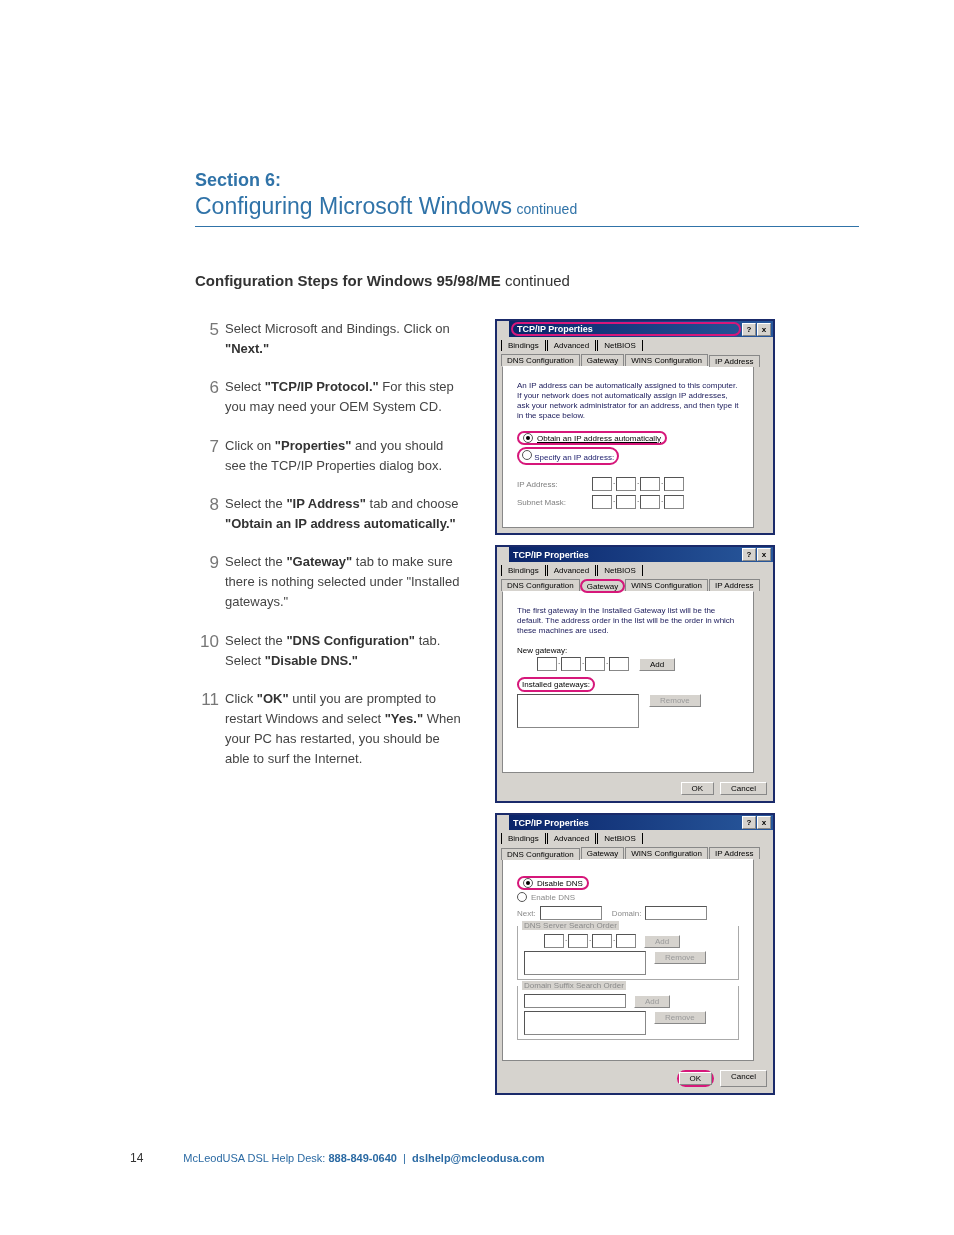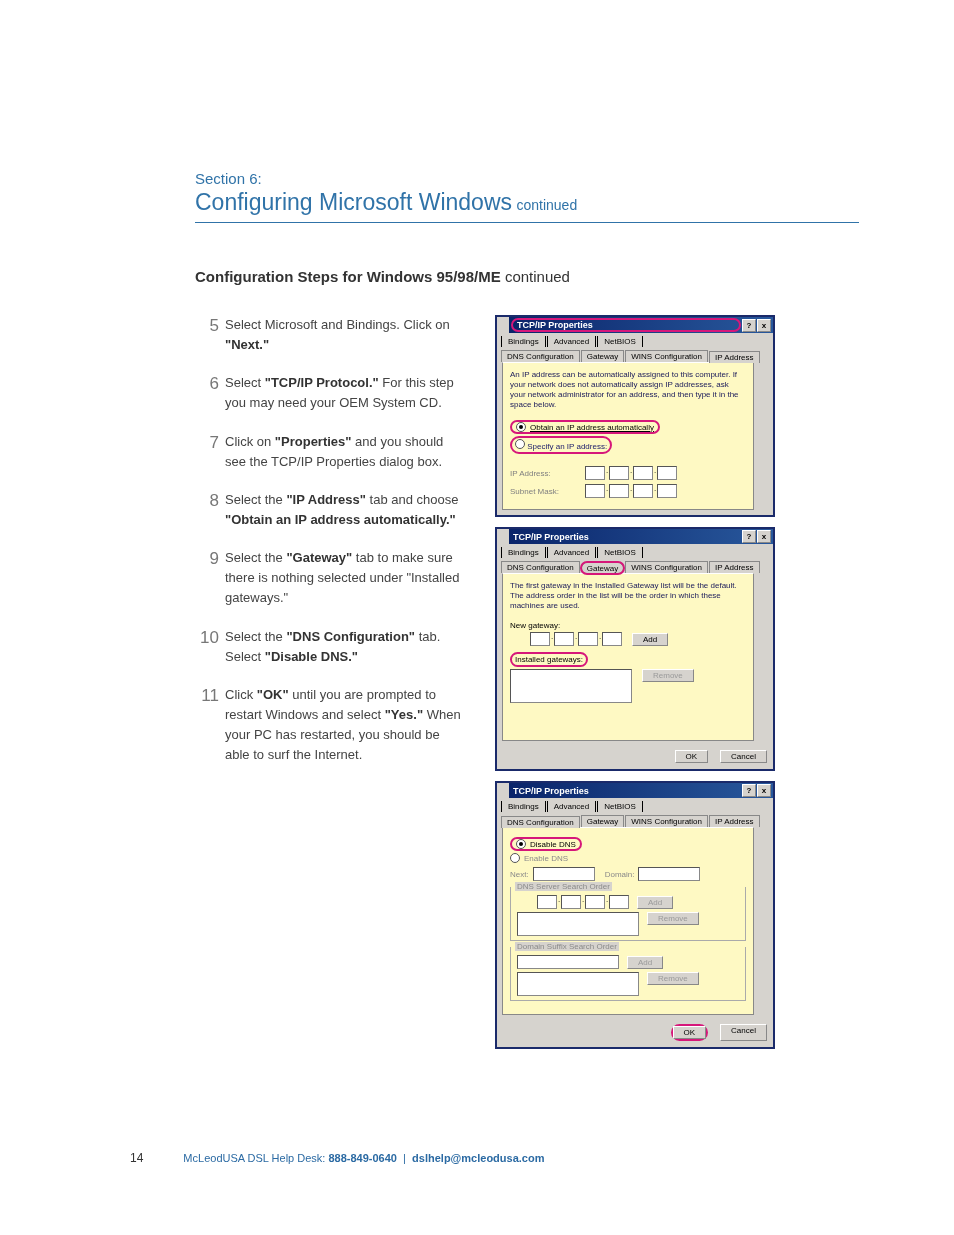--- a/index.html
+++ b/index.html
@@ -15,23 +15,23 @@
     box-sizing: border-box;
     min-height: 1235px;
     position: relative;
   }
   .section-title {
     border-bottom: 1px solid #3073a8;
     padding-bottom: 6px;
     margin-bottom: 45px;
   }
   .section-title .sec-num {
-    font-size: 15px;
+    font-size: 18px;
     color: #3073a8;
-    font-weight: 400;
+    font-weight: 700;
     display: block;
     margin-bottom: 2px;
   }
   .section-title .sec-line {
     font-size: 23px;
     color: #3073a8;
     font-weight: 300;
   }
   .section-title .cont {
     font-size: 14px;
@@ -147,22 +147,22 @@
   }
   .tab.active {
     background: #d6d3ce;
     position: relative;
     top: 1px;
   }
   .pane {
     margin: 0 19px 5px 5px;
     border: 1px solid #888;
     border-top-color:#fff;
-    padding: 7px;
-    background: #fef9c3;
+    padding: 14px;
+    background: #ffffff;
   }
   .note { font-size: 8px; line-height: 1.25; color: #1a1a5a; margin-bottom: 10px;}
   .radio { display: flex; align-items: flex-end; gap: 4px; font-size:8px; margin:2px 0;}
   .radio .dot { width:8px; height:8px; border:1px solid #555; border-radius:50%; background:#fff; display:inline-flex; align-items:center; justify-content:center;}
   .radio .dot.sel::after{content:""; width:4px; height:4px; background:#000; border-radius:50%;}
   .circled { border:2px solid #d6177a; border-radius:10px; padding:0 4px; display:inline-flex; align-items:center; gap:4px;}
   .ipfields { display:flex; gap:0; margin-left:20px; }
   .ipbox { width:18px; height:12px; background:#fff; border:1px solid #888; border-top-color:#555; border-left-color:#555;}
   .ipsep { width:4px; text-align:center; }
   .fieldrow { display:flex; align-items:center; margin:4px 0; font-size:8px;}
@@ -177,21 +177,21 @@
     color:#000;
     text-align:center;
   }
   .btn.disabled { color:#9a9a9a; }
   .listbox {
     background:#fff; border:1px solid #888; border-top-color:#555; border-left-color:#555;
     height:32px; width:120px;
   }
   .dnsgroup { border:1px solid #aaa; border-top:none; position:relative; margin:6px 0; padding:8px 6px 4px 6px;}
   .dnsgroup .gtxt { position:absolute; top:-5px; left:4px; background:#d6d3ce; font-size:8px; color:#8a8a8a; padding:0 2px;}
-  .okrow { display:flex; justify-content:flex-end; gap:12px; padding:4px 6px 6px 0;}
+  .okrow { display:flex; justify-content:flex-end; gap:6px; padding:4px 6px 6px 0;}
   .footer {
     font-size: 11px;
     color: #2b6aa3;
     display:flex;
     gap:40px;
     align-items:baseline;
   }
   .footer .pn { color:#333; font-size:12px;}
   .footer b { font-weight:600; }
   .mag-oval {

